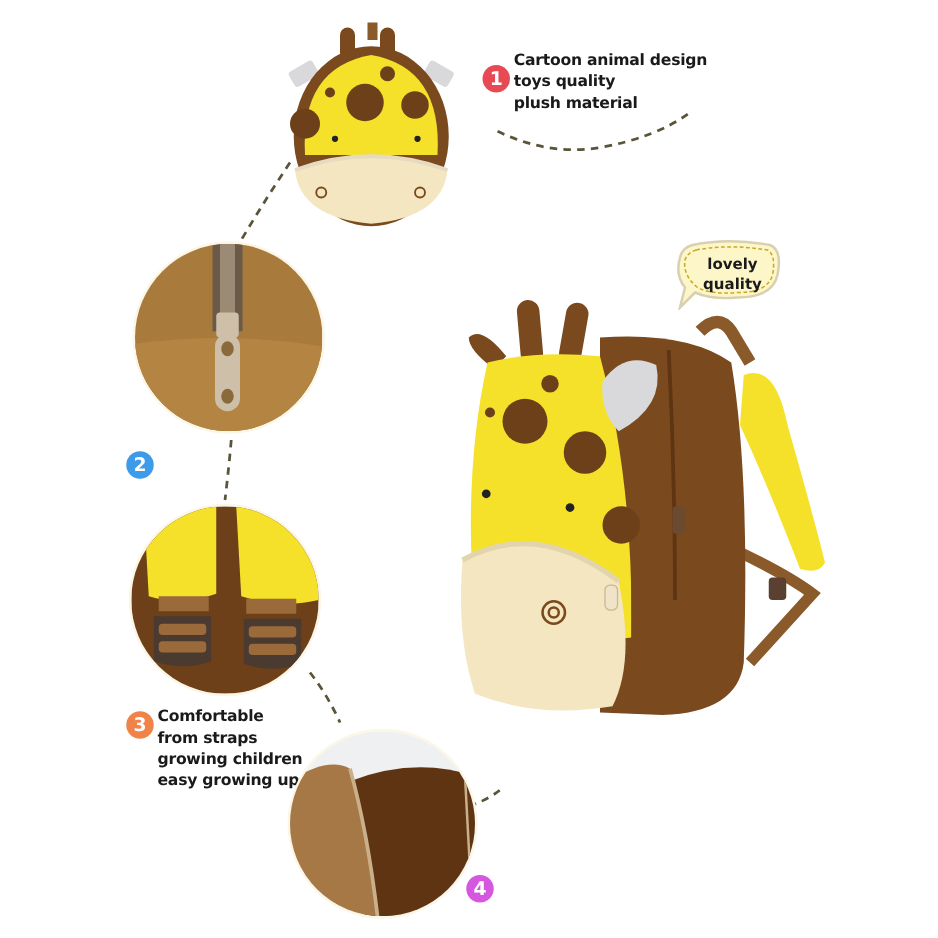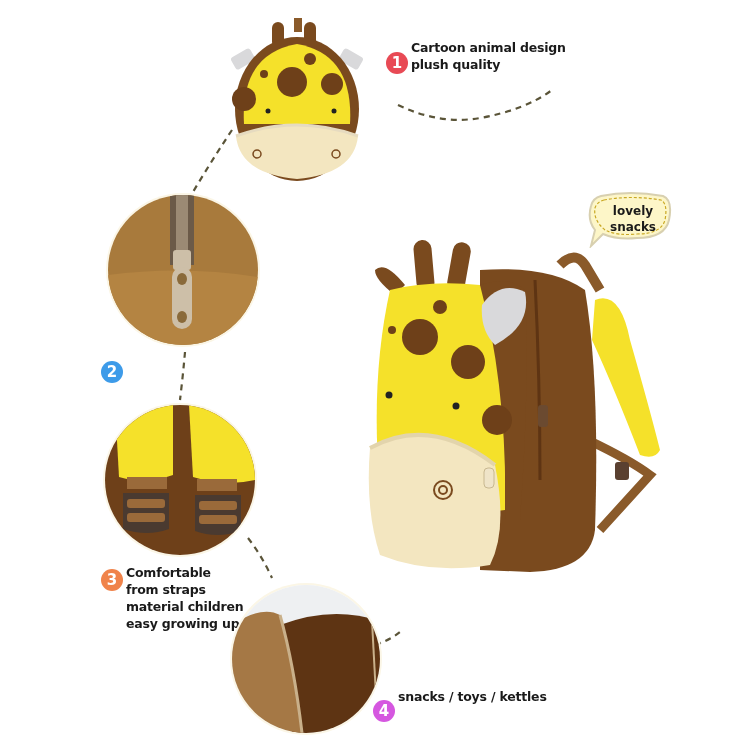--- a/index.html
+++ b/index.html
@@ -24,21 +24,21 @@
     text-align: center; flex: none; margin-right: 3px;
     font-family: "DejaVu Sans", sans-serif;
   }
   .feature-text {
     font-weight: bold; font-size: 12.5px; line-height: 17px; color: #1a1a1a;
     font-family: "DejaVu Sans", sans-serif; letter-spacing: -0.2px;
   }
   .feature-text div { white-space: nowrap; }
 
   .bubble {
-    position: absolute; left: 587px; top: 190px; width: 86px; height: 58px;
+    position: absolute; left: 540px; top: 190px; width: 86px; height: 58px;
   }
   .bubble svg { position: absolute; left: 0; top: 0; width: 86px; height: 58px; }
   .bubble-text {
     position: absolute; left: 16px; top: 13px; width: 60px;
     text-align: center; font-weight: bold; font-size: 12px; line-height: 16px;
     color: #1a1a1a; font-family: "DejaVu Sans", sans-serif;
   }
 
   .main-bag { position: absolute; left: 360px; top: 230px; width: 310px; height: 350px; }
   .main-bag svg { width: 100%; height: 100%; }
@@ -85,21 +85,22 @@
       <path d="M14 122 Q 75 100 136 122" stroke="#e6dbc0" stroke-width="3" fill="none"></path>
       <circle cx="35" cy="140" r="4" fill="none" stroke="#7a4a1e" stroke-width="1.5"></circle>
       <circle cx="114" cy="140" r="4" fill="none" stroke="#7a4a1e" stroke-width="1.5"></circle>
     </svg>
   </div>
 
   <div class="feature" style="left:386px; top:39px;">
     <div class="badge" style="background:#e84a55; margin-top:13px;">1</div>
     <div class="feature-text">
       <div>Cartoon animal design</div>
-      <div>plush quality</div>
+      <div>toys quality</div>
+      <div>plush material</div>
     </div>
   </div>
 
   <div class="circle" style="left:108px; top:195px; width:150px; height:150px;">
     <svg viewBox="0 0 150 150">
       <rect width="150" height="150" fill="#a87a3c"></rect>
       <path d="M0 80 Q 75 70 150 82 L150 150 L0 150 Z" fill="#b48442"></path>
       <rect x="62" y="0" width="24" height="70" fill="#6b5a48"></rect>
       <rect x="68" y="0" width="12" height="70" fill="#9b8a74"></rect>
       <rect x="65" y="55" width="18" height="20" rx="3" fill="#cdbfa8"></rect>
@@ -127,50 +128,49 @@
       <rect x="94" y="96" width="38" height="9" rx="3" fill="#9a6a3a"></rect>
       <rect x="94" y="110" width="38" height="9" rx="3" fill="#9a6a3a"></rect>
     </svg>
   </div>
 
   <div class="feature" style="left:101px; top:564px;">
     <div class="badge" style="background:#f0834a; margin-top:5px;">3</div>
     <div class="feature-text">
       <div>Comfortable</div>
       <div>from straps</div>
-      <div>material children</div>
+      <div>growing children</div>
       <div>easy growing up</div>
     </div>
   </div>
 
   <div class="circle" style="left:232px; top:585px; width:148px; height:148px;">
     <svg viewBox="0 0 148 148">
       <rect width="148" height="148" fill="#eef0f2"></rect>
       <path d="M48 40 Q 100 20 148 36 L148 148 L60 148 Z" fill="#5e3413"></path>
       <path d="M0 40 Q 30 20 48 30 Q 62 80 70 148 L0 148 Z" fill="#a57845"></path>
       <path d="M48 30 Q 62 80 70 148" stroke="#c9b08a" stroke-width="3" fill="none"></path>
       <path d="M140 36 L146 148" stroke="#c9b08a" stroke-width="2" fill="none"></path>
     </svg>
   </div>
 
   <div class="feature" style="left:373px; top:688px;">
     <div class="badge" style="background:#d557e0; margin-top:12px;">4</div>
     <div class="feature-text">
-      <div>snacks / toys / kettles</div>
     </div>
   </div>
 
   <div class="bubble">
     <svg viewBox="0 0 86 58">
       <path d="M14 6 Q 43 0 76 6 Q 86 10 82 30 Q 78 48 50 48 Q 30 50 16 44 L4 56 L8 40 Q 0 30 4 16 Q 6 8 14 6 Z" fill="#fdf6c8" stroke="#d8d0b0" stroke-width="2"></path>
       <path d="M17 10 Q 43 5 74 10 Q 81 14 78 30 Q 74 44 50 44 Q 30 46 18 40 Q 6 30 8 18 Q 10 12 17 10 Z" fill="none" stroke="#c9a824" stroke-width="1.2" stroke-dasharray="3 2"></path>
     </svg>
     <div class="bubble-text">
       <div>lovely</div>
-      <div>snacks</div>
+      <div>quality</div>
     </div>
   </div>
 
   <div class="main-bag">
     <svg viewBox="0 0 310 350">
 
       <path d="M200 35 Q 215 20 225 35 L 240 60" stroke="#8a5a2a" stroke-width="10" fill="none"></path>
       <path d="M235 70 Q 260 60 270 110 Q 290 180 300 220 Q 295 230 280 225 Q 255 160 232 110 Z" fill="#f5e12a"></path>
       <path d="M228 210 Q 270 230 290 245 L 240 300" stroke="#8a5a2a" stroke-width="9" fill="none"></path>
       <rect x="255" y="232" width="14" height="18" rx="3" fill="#5a4030"></rect>

